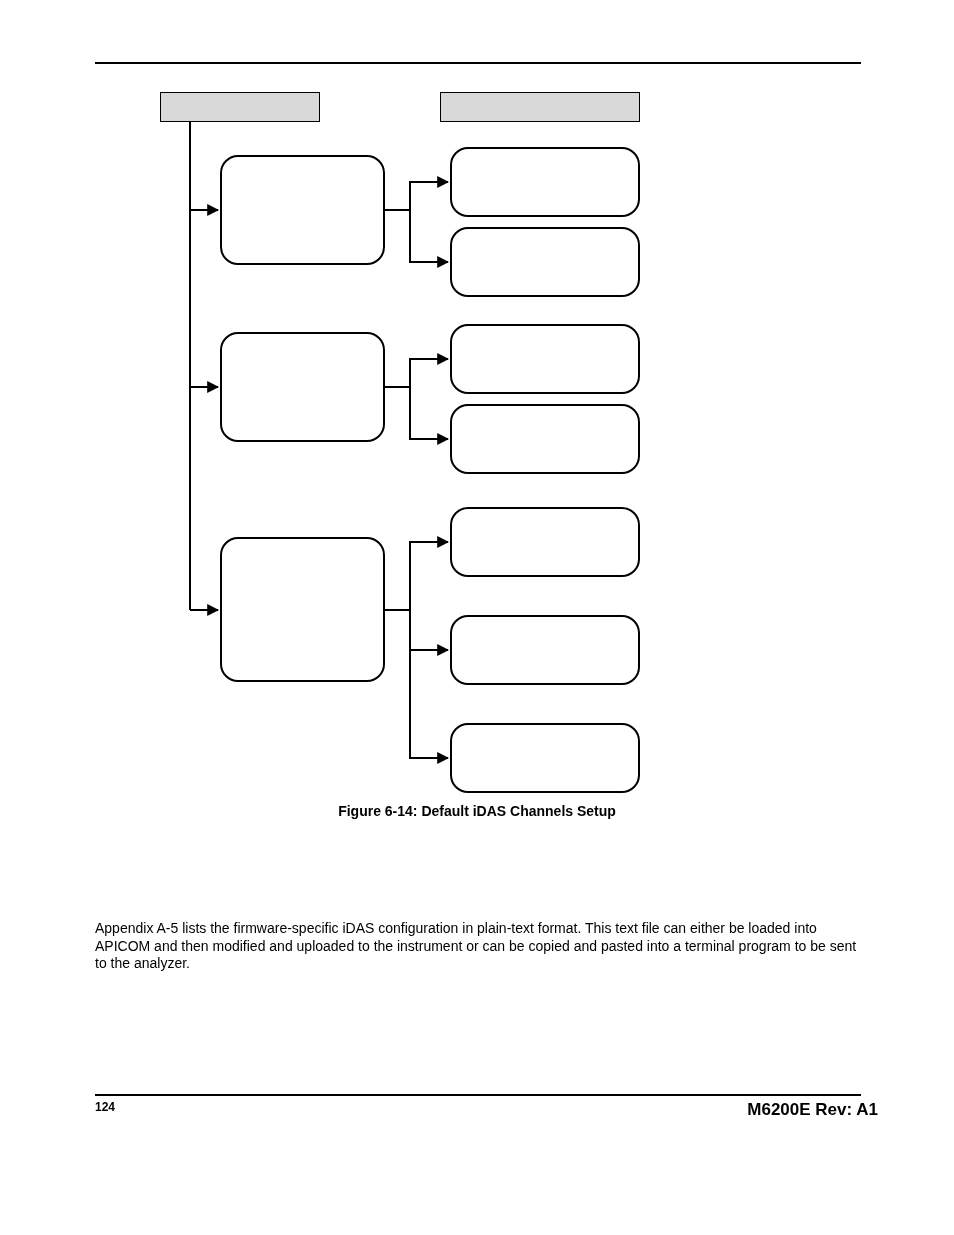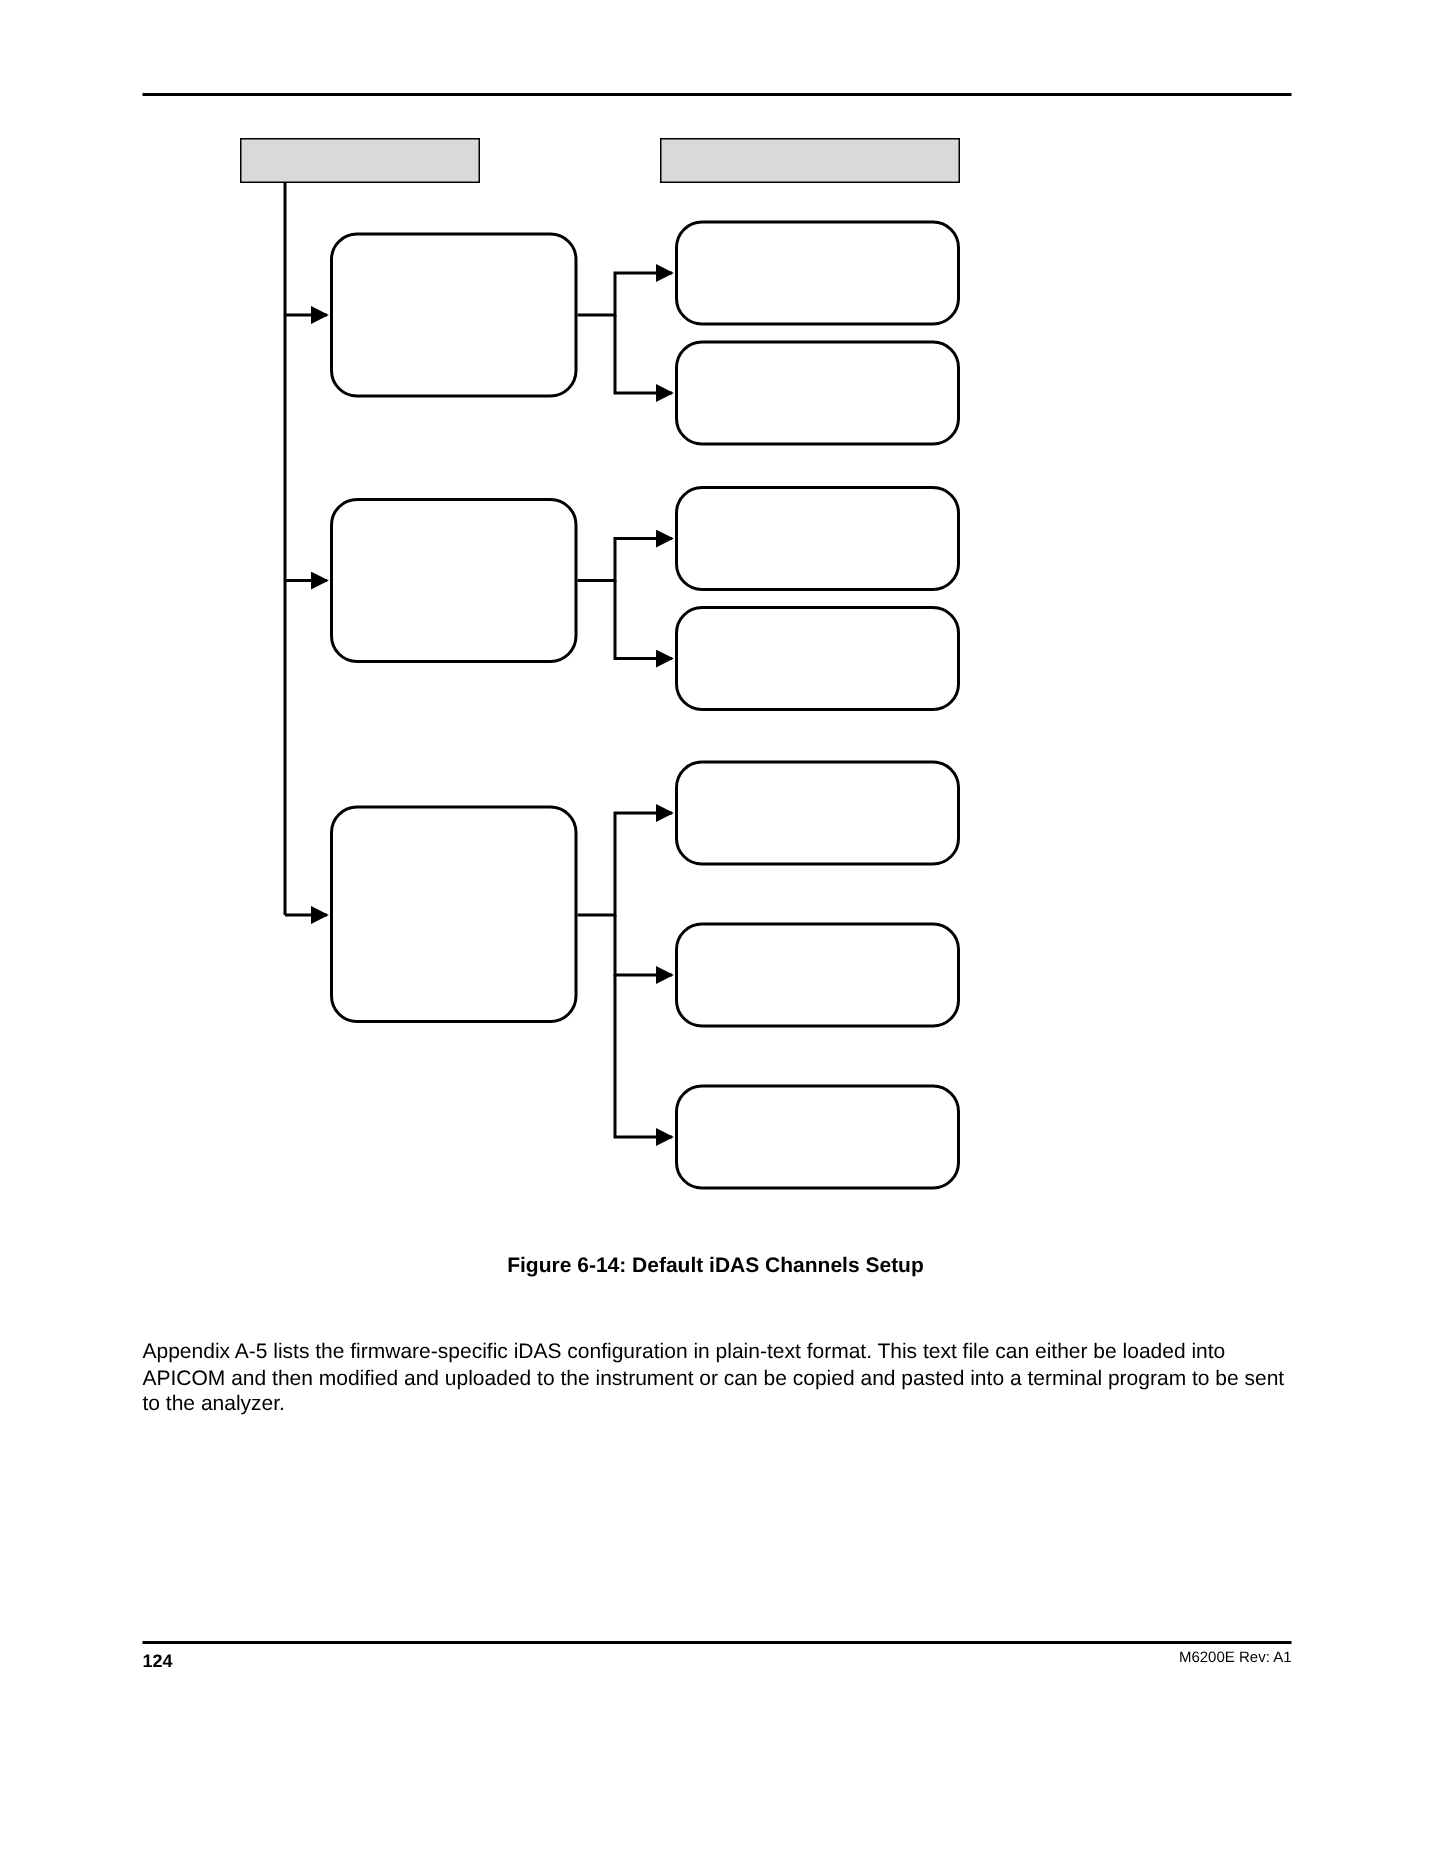--- a/index.html
+++ b/index.html
@@ -1,25 +1,25 @@
 <!DOCTYPE html>
 <html><head>
 <meta charset="utf-8">
 <style>
   * { box-sizing: border-box; margin: 0; padding: 0; }
   html, body { width: 954px; height: 1235px; background: #fff; font-family: Verdana, Geneva, sans-serif; color: #000; }
   .page { position: relative; width: 954px; height: 1235px; }
   .hr-top { position: absolute; left: 95px; top: 62px; width: 766px; border-top: 2px solid #000; }
   .hr-bottom { position: absolute; left: 95px; top: 1094px; width: 766px; border-top: 2px solid #000; }
   .page-num { position: absolute; left: 95px; top: 1100px; font-weight: 700; font-size: 12px; }
-  .rev { position: absolute; right: 93px; top: 1100px; font-weight: 400; font-size: 10px; }
-  .figure-caption { position: absolute; left: 0; right: 0; top: 835px; text-align: center; font-weight: 700; font-size: 14px; }
+  .rev { position: absolute; right: 76px; top: 1100px; font-weight: 700; font-size: 17px; }
+  .figure-caption { position: absolute; left: 0; right: 0; top: 803px; text-align: center; font-weight: 700; font-size: 14px; }
   .body-text { position: absolute; left: 95px; width: 766px; font-size: 14px; line-height: 1.25; }
   .para1 { top: 872px; }
-  .para2 { top: 892px; }
+  .para2 { top: 920px; }
 
   
   .diagram { position: absolute; left: 160px; top: 92px; width: 542px; height: 730px; }
 
   
   .hdr { position: absolute; background: #d9d9d9; border: 1.5px solid #000; height: 30px; }
   .hdr-left  { left: 0;   top: 0; width: 160px; }
   .hdr-right { left: 280px; top: 0; width: 200px; }
 
   

